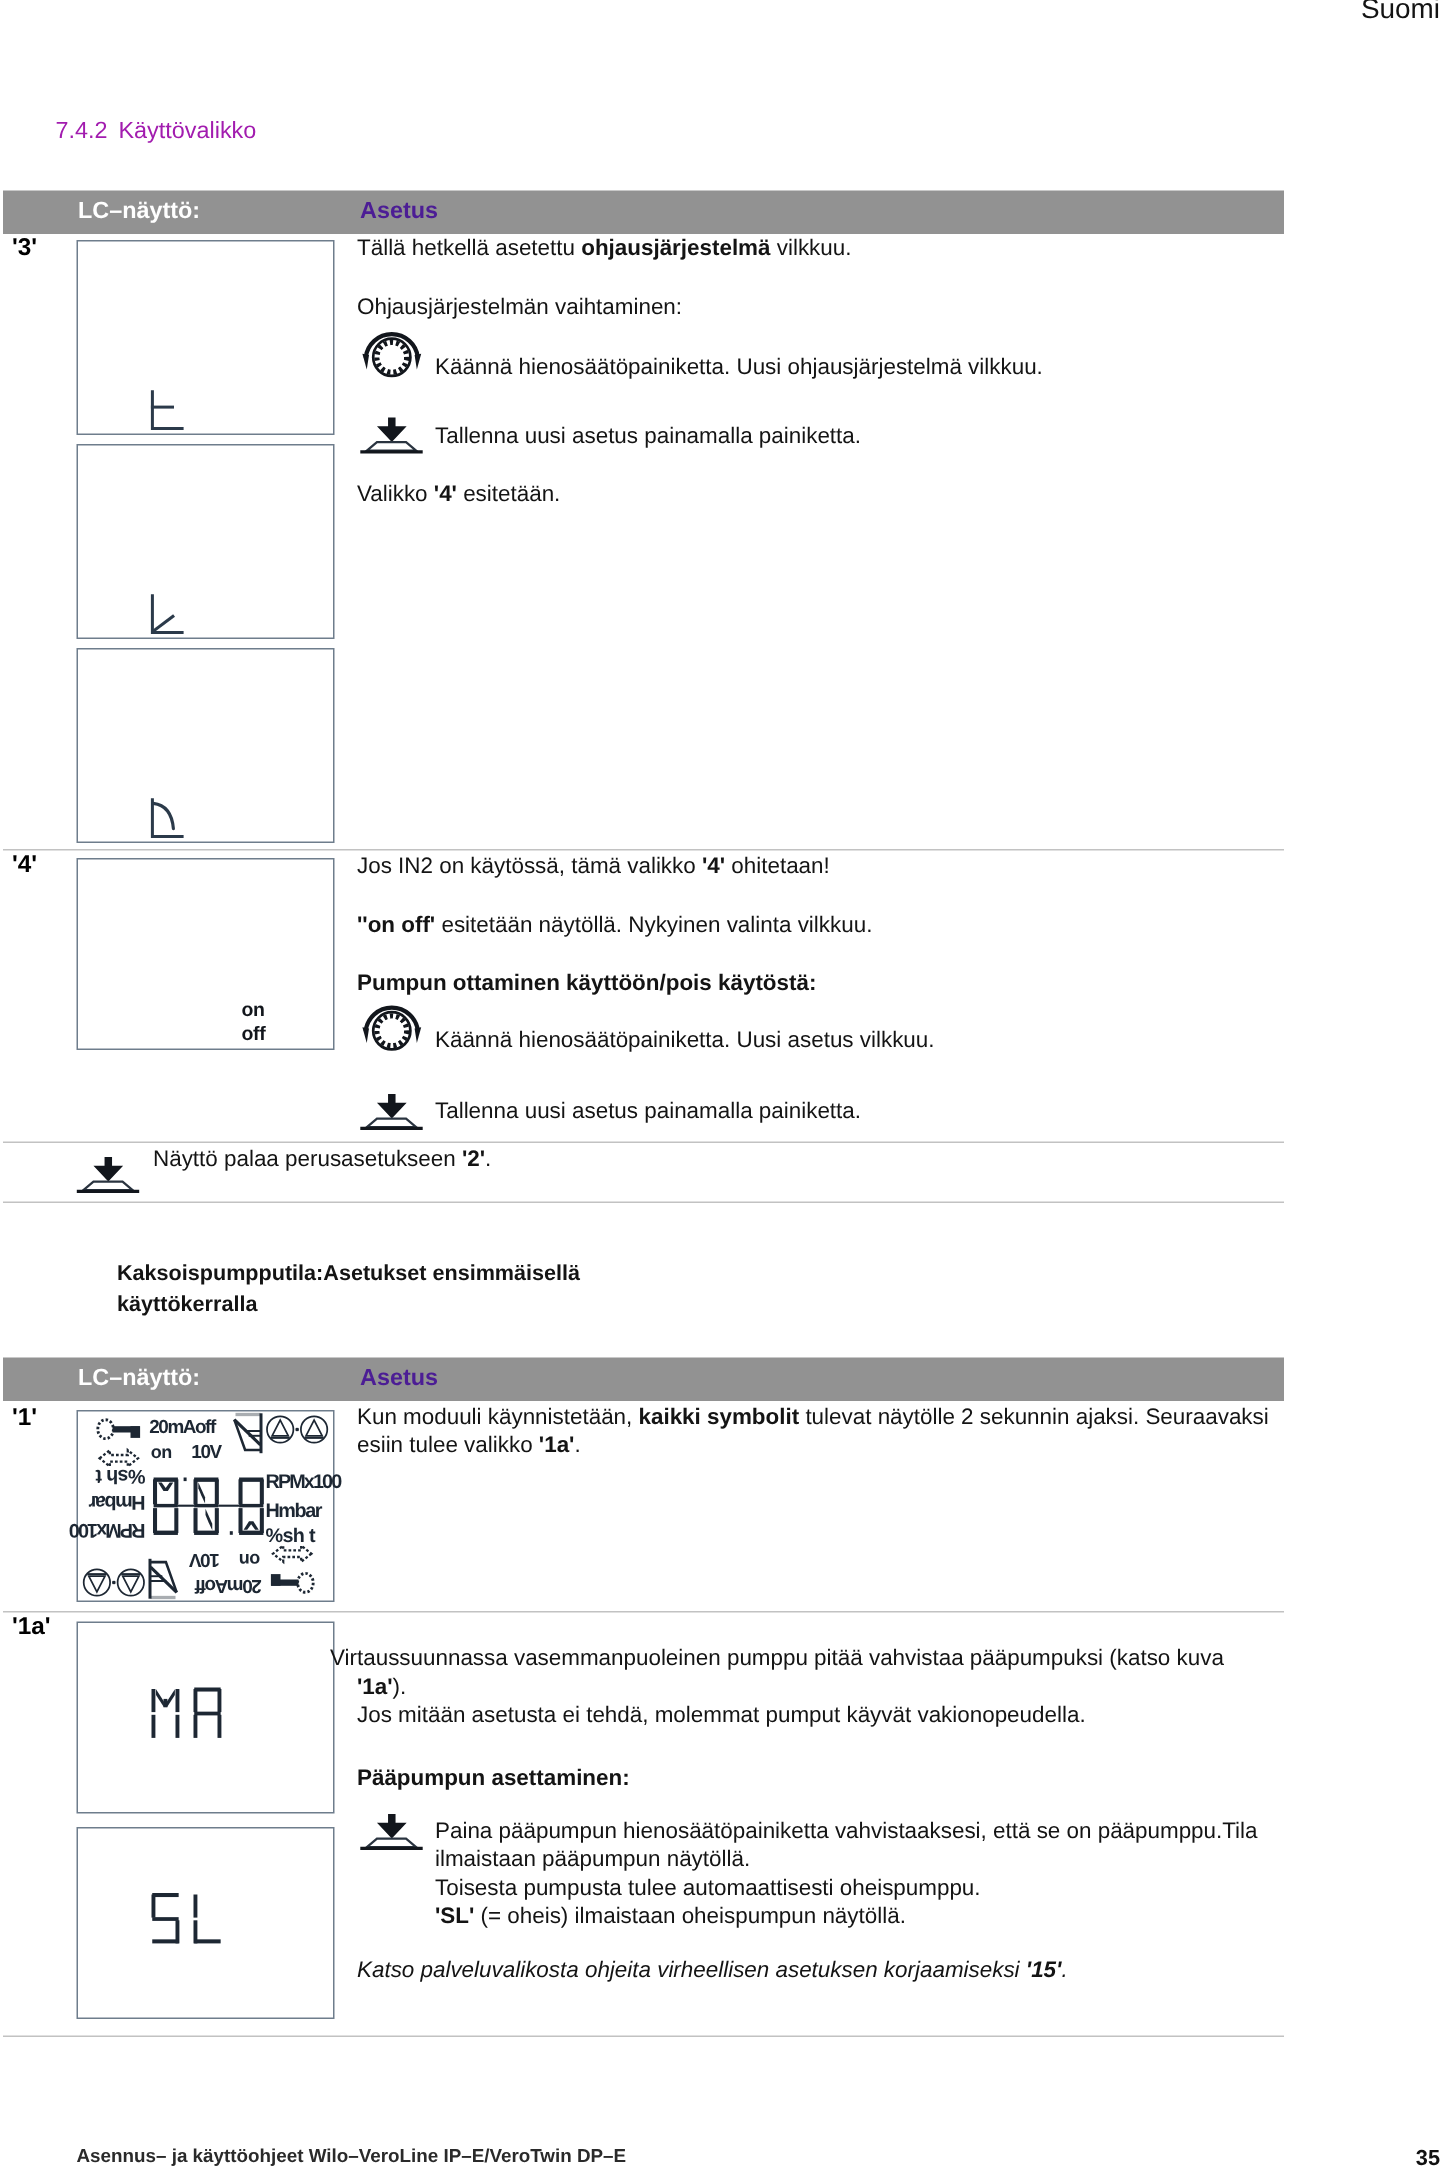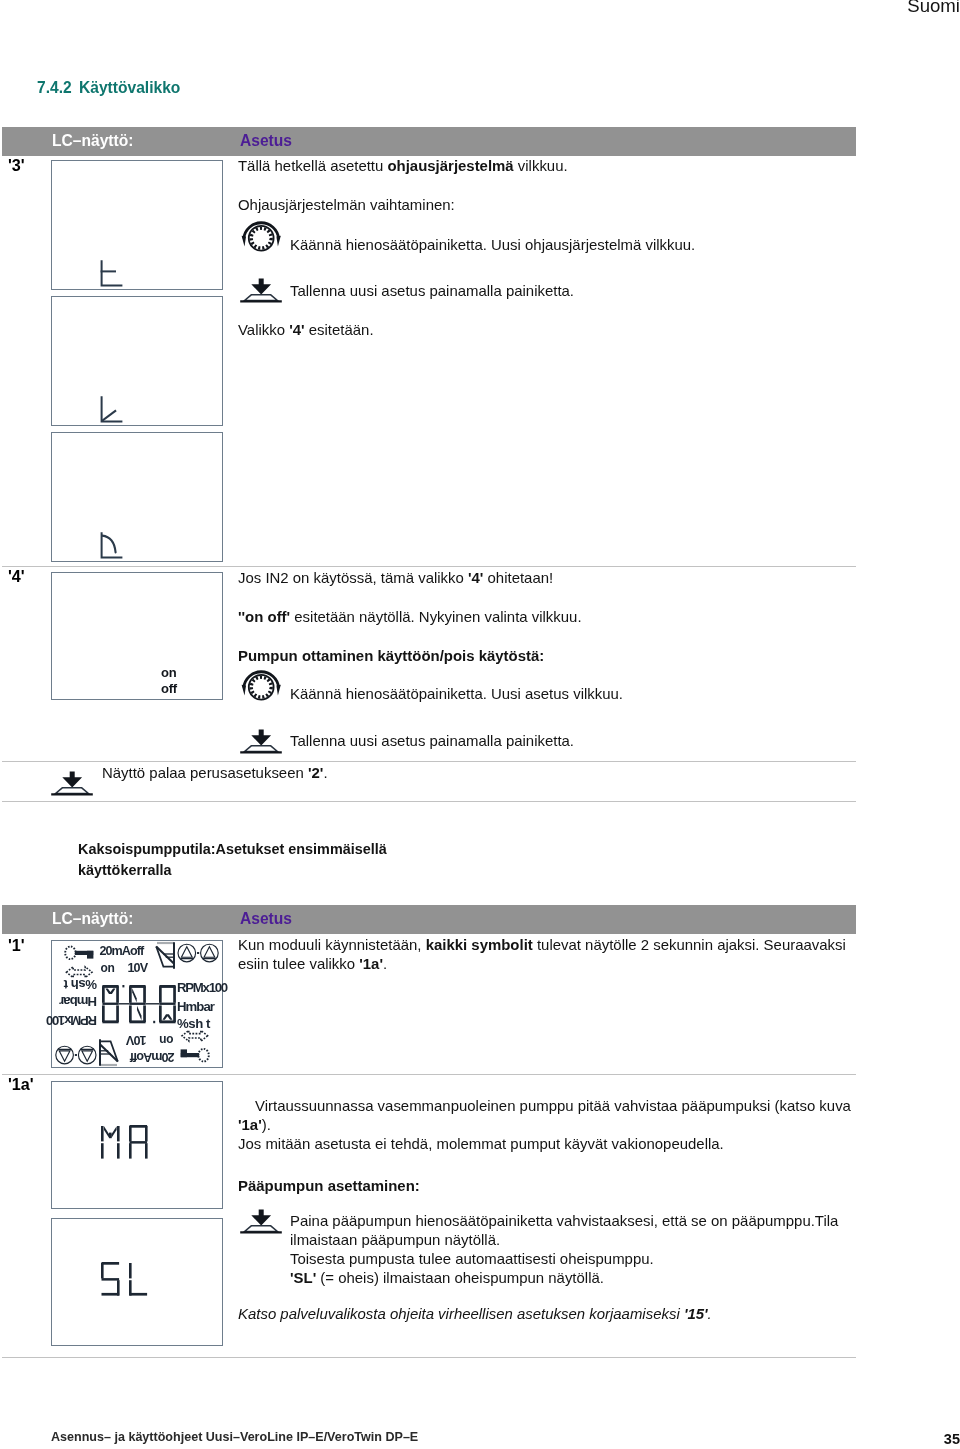--- a/index.html
+++ b/index.html
@@ -6,21 +6,21 @@
   html,body{margin:0;padding:0;}
   body{width:960px;height:1449px;background:#ffffff;
        font-family:"Liberation Sans",sans-serif;color:#101010;
        position:relative;overflow:hidden;}
   .page{position:absolute;inset:0;width:960px;height:1449px;}
 
   
   #lang{position:absolute;right:0px;top:-5px;font-size:18.6px;letter-spacing:.0px;color:#141414;}
 
   
-  #sec-title{position:absolute;left:37px;top:79px;font-size:15.6px;font-weight:bold;color:#0f766e;letter-spacing:0;}
+  #sec-title{position:absolute;left:37px;top:79px;font-size:15.6px;font-weight:normal;color:#a21caf;letter-spacing:0;}
   #sec-title .num{display:inline-block;min-width:42px;}
 
   
   .tbl-head{position:absolute;left:2px;background:#929292;height:29px;width:854px;}
   .tbl-head .c1{position:absolute;left:50px;top:5px;font-size:15.6px;font-weight:bold;color:#fff;}
   .tbl-head .c2{position:absolute;left:238px;top:5px;font-size:15.6px;font-weight:bold;color:#4c1d95;}
 
   .hrule{position:absolute;left:2px;width:854px;height:1px;background:#c2c2c2;}
 
   .rowlabel{position:absolute;font-size:16.2px;font-weight:bold;color:#000;}
@@ -301,36 +301,36 @@
 
         <g transform="translate(77,43)">
           <rect x="0" y="1.0" width="2.6" height="15.4"></rect>
           <rect x="0" y="18.2" width="2.6" height="15.4"></rect>
           <rect x="0.5" y="30.9" width="17.6" height="2.7"></rect>
         </g>
       </g>
     </svg>
   </div>
 
-  <div class="txt" style="left:255px;top:1096px">Virtaussuunnassa vasemmanpuoleinen pumppu pitää vahvistaa pääpumpuksi (katso kuva</div>
+  <div class="txt" style="left:220px;top:1096px">Virtaussuunnassa vasemmanpuoleinen pumppu pitää vahvistaa pääpumpuksi (katso kuva</div>
   <div class="txt" style="left:238px;top:1115px"><b>'1a'</b><span>).</span></div>
   <div class="txt" style="left:238px;top:1134px">Jos mitään asetusta ei tehdä, molemmat pumput käyvät vakionopeudella.</div>
   <div class="txt" style="left:238px;top:1176px;font-weight:bold">Pääpumpun asettaminen:</div>
 
   <div class="icon" style="left:239px;top:1209px">
     <svg width="45" height="25" viewBox="0 0 45 25">
       <path d="M19.7 0.4 h5.0 v5.8 h7.4 l-9.9 10.4 l-9.9 -10.4 h7.4 z" fill="#12161c"></path>
       <path d="M12.3 16.8 L31.7 16.8 L38.4 22.4 L5.6 22.4 Z" fill="#fff" stroke="#2a3440" stroke-width="1.5"></path>
       <path d="M1.2 23.3 h41.6" stroke="#12161c" stroke-width="2.2" fill="none"></path>
     </svg>
   </div>
   <div class="txt" style="left:290px;top:1211px">Paina pääpumpun hienosäätöpainiketta vahvistaaksesi, että se on pääpumppu.Tila</div>
   <div class="txt" style="left:290px;top:1230px">ilmaistaan pääpumpun näytöllä.</div>
   <div class="txt" style="left:290px;top:1249px">Toisesta pumpusta tulee automaattisesti oheispumppu.</div>
   <div class="txt" style="left:290px;top:1268px"><b>'SL'</b><span> (= oheis) ilmaistaan oheispumpun näytöllä.</span></div>
 
   <div class="txt i" style="left:238px;top:1304px"><span>Katso palveluvalikosta ohjeita virheellisen asetuksen korjaamiseksi </span><b>'15'</b><span>.</span></div>
 
   <div class="hrule" style="top:1357px"></div>
 
-  <div id="footer-left">Asennus– ja käyttöohjeet Uusi–VeroLine IP–E/VeroTwin DP–E</div>
+  <div id="footer-left">Asennus– ja käyttöohjeet Wilo–VeroLine IP–E/VeroTwin DP–E</div>
   <div id="footer-right">35</div>
 </div>
 
 </body></html>

